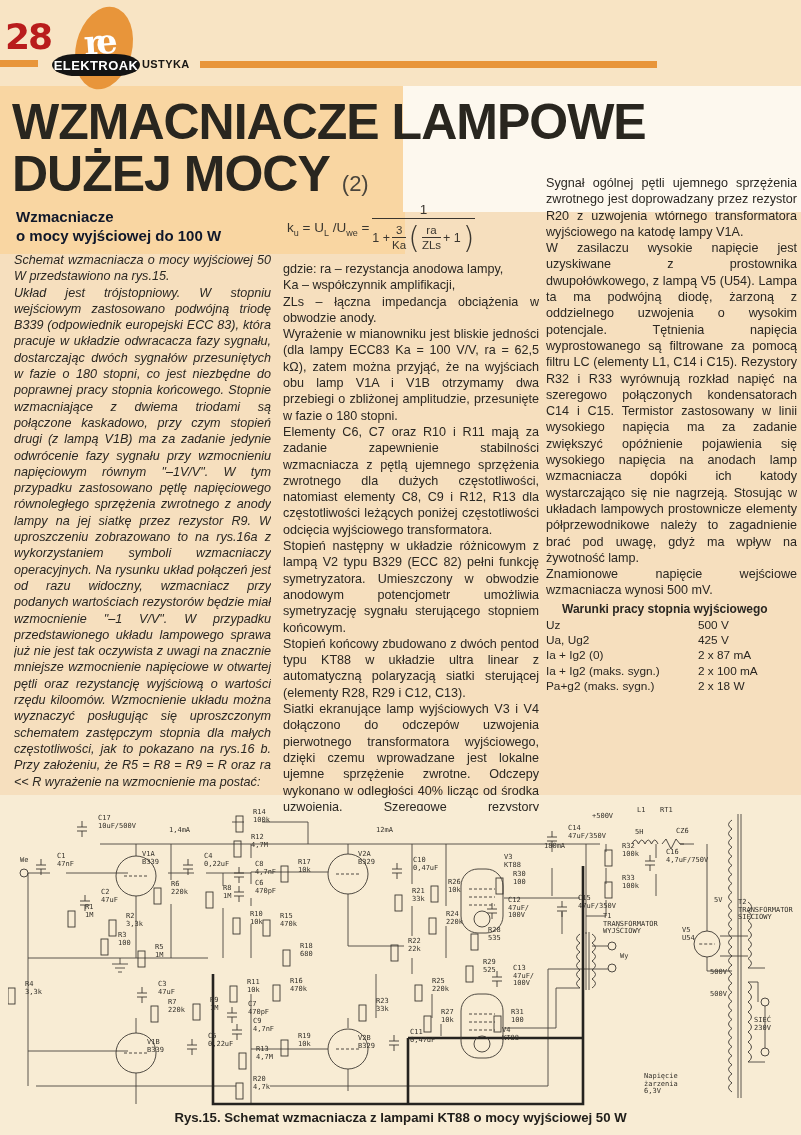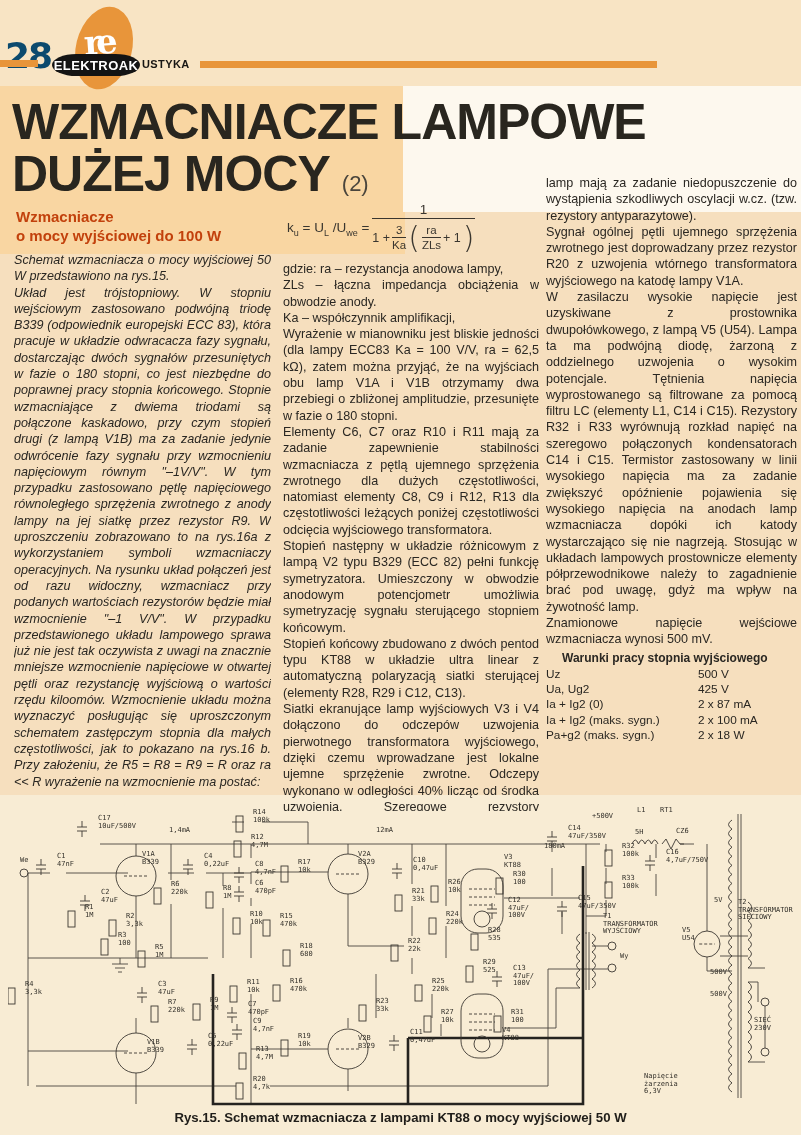--- a/index.html
+++ b/index.html
@@ -8,38 +8,38 @@
     background:#f6dfbe;font-family:"Liberation Sans",sans-serif;color:#252320;
   }
   .bg{position:absolute;}
   #band-top{left:0;top:0;width:801px;height:86px;background:#f8e4c4;}
   #white-tr{left:403px;top:86px;width:398px;height:126px;background:#fdf8ee;}
   #title-block{left:0;top:86px;width:405px;height:168px;background:#f9d6a2;}
   #schem-zone{left:0;top:795px;width:801px;height:340px;background:#f8ecd4;}
 
   
   #page-number{position:absolute;left:5px;top:16px;font-size:36px;font-weight:bold;
-    color:#0c4a6e;letter-spacing:-2px;font-family:"DejaVu Sans",sans-serif;margin-top:19px;}
+    color:#b91c1c;letter-spacing:-2px;font-family:"DejaVu Sans",sans-serif;}
   .orange-bar{position:absolute;height:7px;background:#e8953a;}
   #bar-left{left:0;top:60px;width:38px;}
   #bar-long{left:200px;top:61px;width:457px;}
   #logo-ellipse{position:absolute;left:76px;top:6px;width:56px;height:84px;background:#e8953a;
     border-radius:50%;transform:rotate(14deg);}
   #logo-re{position:absolute;left:84px;top:22px;color:#fff;font-family:"DejaVu Serif",serif;
     font-weight:bold;font-size:34px;letter-spacing:-6px;transform:rotate(-4deg);}
   #brand-pill{position:absolute;left:52px;top:54px;width:88px;height:22px;background:#141414;
     border-radius:50% / 90%;display:flex;align-items:center;justify-content:center;}
   #brand-white{color:#fff;font-size:13px;font-weight:bold;letter-spacing:.4px;}
   #brand-black{position:absolute;left:142px;top:58px;color:#171513;font-size:11px;font-weight:bold;letter-spacing:.4px;}
 
   
   #title{position:absolute;left:12px;top:96px;line-height:52px;font-size:50px;font-weight:bold;
     letter-spacing:-1px;color:#29261f;white-space:nowrap;}
   #title-part{font-size:22px;font-weight:normal;color:#4a453c;letter-spacing:0;}
-  #subtitle{position:absolute;left:16px;top:207px;font-size:15px;font-weight:bold;color:#c2410c;line-height:19px;}
+  #subtitle{position:absolute;left:16px;top:207px;font-size:15px;font-weight:bold;color:#0f172a;line-height:19px;}
 
   
   #formula{position:absolute;left:287px;top:202px;width:252px;display:flex;align-items:center;
     gap:3px;font-size:13.5px;color:#3a362f;}
   sub{font-size:9px;}
   .frac{display:inline-flex;flex-direction:column;align-items:center;}
   .frac .bar{height:1.2px;background:#3a362f;align-self:stretch;margin:1px 0;}
   .den-row{display:inline-flex;align-items:center;gap:2px;font-size:12.5px;}
   .frac.small{font-size:11.5px;}
   .paren{font-size:30px;font-weight:300;color:#3a362f;font-family:"DejaVu Sans",sans-serif;}
@@ -118,31 +118,30 @@
     </span>
   </span>
 </div>
 
 <div class="col" id="col-left">
     <p>Schemat wzmacniacza o mocy wyjściowej 50 W przedstawiono na rys.15.</p>
     <p>Układ jest trójstopniowy. W stopniu wejściowym zastosowano podwójną triodę B339 (odpowiednik europejski ECC 83), która pracuje w układzie odwracacza fazy sygnału, dostarczając dwóch sygnałów przesuniętych w fazie o 180 stopni, co jest niezbędne do poprawnej pracy stopnia końcowego. Stopnie wzmacniające z dwiema triodami są połączone kaskadowo, przy czym stopień drugi (z lampą V1B) ma za zadanie jedynie odwrócenie fazy sygnału przy wzmocnieniu napięciowym równym "–1V/V". W tym przypadku zastosowano pętlę napięciowego równoległego sprzężenia zwrotnego z anody lampy na jej siatkę przez rezystor R9. W uproszczeniu zobrazowano to na rys.16a z wykorzystaniem symboli wzmacniaczy operacyjnych. Na rysunku układ połączeń jest od razu widoczny, wzmacniacz przy podanych wartościach rezystorów będzie miał wzmocnienie "–1 V/V". W przypadku przedstawionego układu lampowego sprawa już nie jest tak oczywista z uwagi na znacznie mniejsze wzmocnienie napięciowe w otwartej pętli oraz rezystancję wyjściową o wartości rzędu kiloomów. Wzmocnienie układu można wyznaczyć posługując się uproszczonym schematem zastępczym stopnia dla małych częstotliwości, jak to pokazano na rys.16 b. Przy założeniu, że R5 = R8 = R9 = R oraz ra &lt;&lt; R wyrażenie na wzmocnienie ma postać:</p>
   </div>
 <div class="col" id="col-mid">
     <p>gdzie: ra – rezystancja anodowa lampy,</p>
+    <p>Ka – współczynnik amplifikacji,</p>
     <p>ZLs – łączna impedancja obciążenia w obwodzie anody.</p>
-    <p>Ka – współczynnik amplifikacji,</p>
     <p>Wyrażenie w mianowniku jest bliskie jedności (dla lampy ECC83  Ka = 100 V/V, ra = 62,5 kΩ), zatem można przyjąć, że na wyjściach obu lamp V1A i V1B otrzymamy dwa przebiegi o zbliżonej amplitudzie, przesunięte w fazie o 180 stopni.</p>
     <p>Elementy C6, C7 oraz R10 i R11 mają za zadanie zapewnienie stabilności wzmacniacza z pętlą ujemnego sprzężenia zwrotnego dla dużych częstotliwości, natomiast elementy C8, C9 i R12, R13 dla częstotliwości leżących poniżej częstotliwości odcięcia wyjściowego transformatora.</p>
     <p>Stopień następny w układzie różnicowym z lampą V2 typu B329 (ECC 82) pełni funkcję symetryzatora. Umieszczony w obwodzie anodowym potencjometr umożliwia symetryzację sygnału sterującego stopniem końcowym.</p>
     <p>Stopień końcowy zbudowano z dwóch pentod typu KT88 w układzie ultra linear z automatyczną polaryzacją siatki sterującej (elementy R28, R29 i C12, C13).</p>
     <p>Siatki ekranujące lamp wyjściowych V3 i V4 dołączono do odczepów uzwojenia pierwotnego transformatora wyjściowego, dzięki czemu wprowadzane jest lokalne ujemne sprzężenie zwrotne. Odczepy wykonano w odległości 40% licząc od środka uzwojenia. Szeregowe rezystory umieszczone w siatkach</p>
   </div>
 <div class="col" id="col-right">
   <div id="right-top">
-      <p>lamp mają za zadanie niedopuszczenie do wystąpienia szkodliwych oscylacji w.cz. (tzw. rezystory antyparazytowe).</p>
       <p>Sygnał ogólnej pętli ujemnego sprzężenia zwrotnego jest doprowadzany przez rezystor R20 z uzwojenia wtórnego transformatora wyjściowego na katodę lampy V1A.</p>
       <p>W zasilaczu wysokie napięcie jest uzyskiwane z prostownika dwupołówkowego, z lampą V5 (U54). Lampa ta ma podwójną diodę, żarzoną z oddzielnego uzwojenia o wysokim potencjale. Tętnienia napięcia wyprostowanego są filtrowane za pomocą filtru LC (elementy L1, C14 i C15). Rezystory R32 i R33 wyrównują rozkład napięć na szeregowo połączonych kondensatorach C14 i C15. Termistor zastosowany w linii wysokiego napięcia ma za zadanie zwiększyć opóźnienie pojawienia się wysokiego napięcia na anodach lamp wzmacniacza dopóki ich katody wystarczająco się nie nagrzeją. Stosując w układach lampowych prostownicze elementy półprzewodnikowe należy to zagadnienie brać pod uwagę, gdyż ma  wpływ na żywotność lamp.</p>
       <p>Znamionowe napięcie wejściowe wzmacniacza wynosi 500 mV.</p>
     </div>
   <div id="spec-table">
     <div id="spec-title">Warunki pracy stopnia wyjściowego</div>
     <div id="spec-rows">
         <div class="spec-row">
           <span class="spec-label">Uz</span>
           <span class="spec-value">500 V</span>

